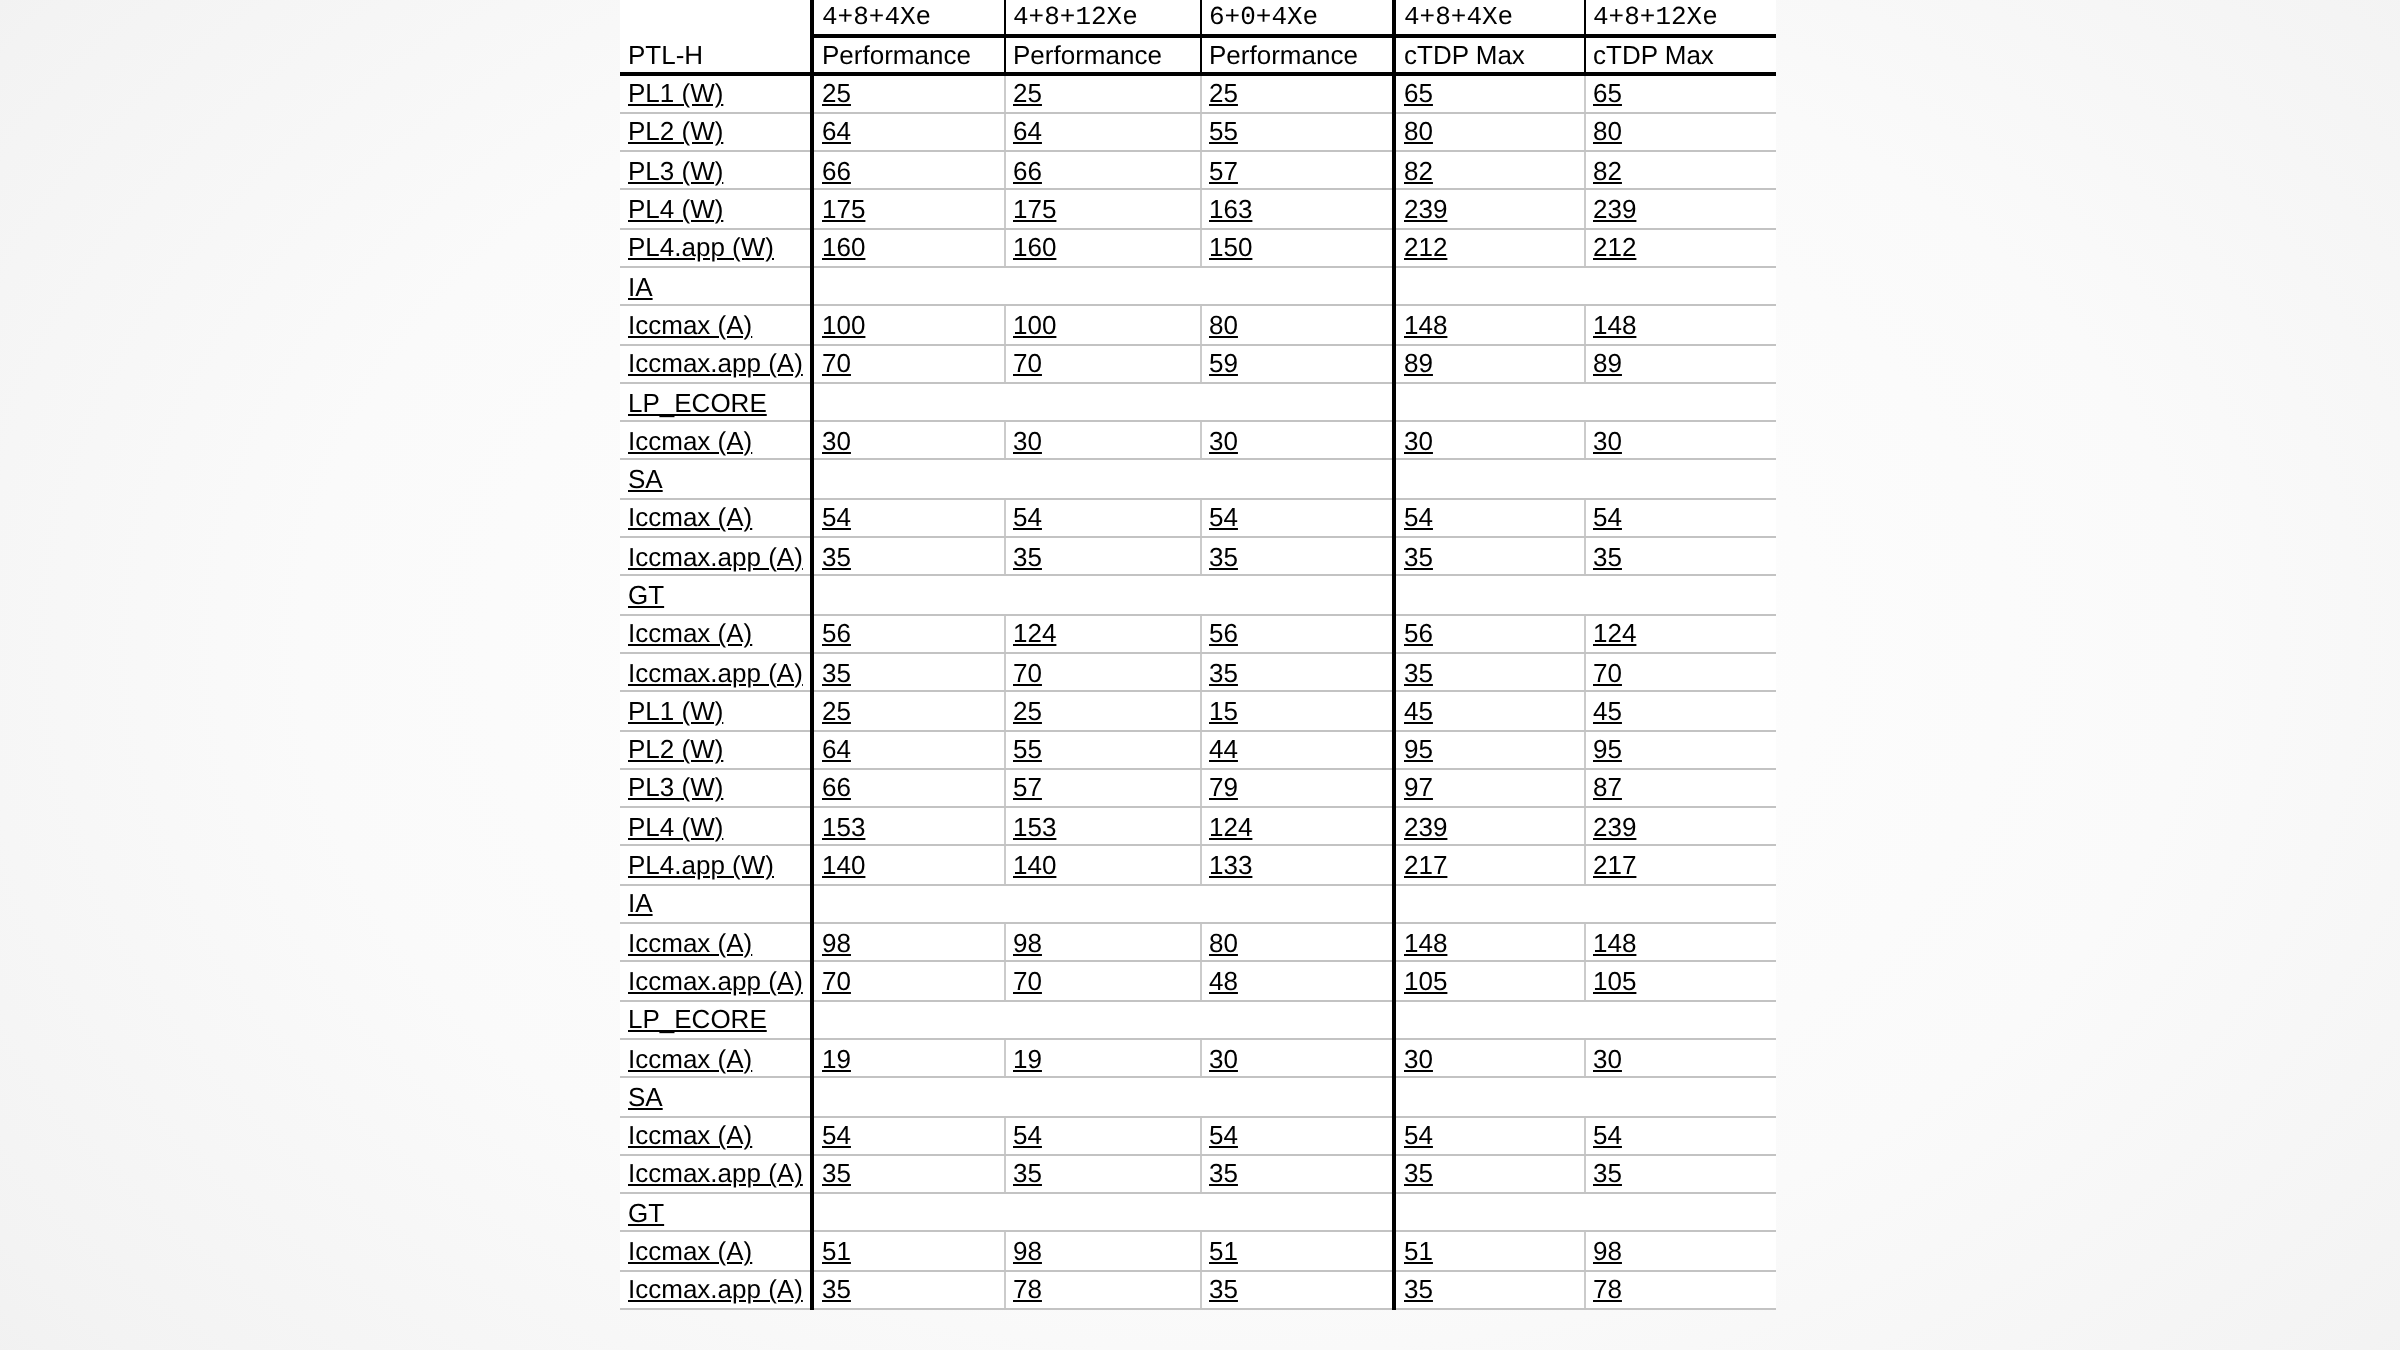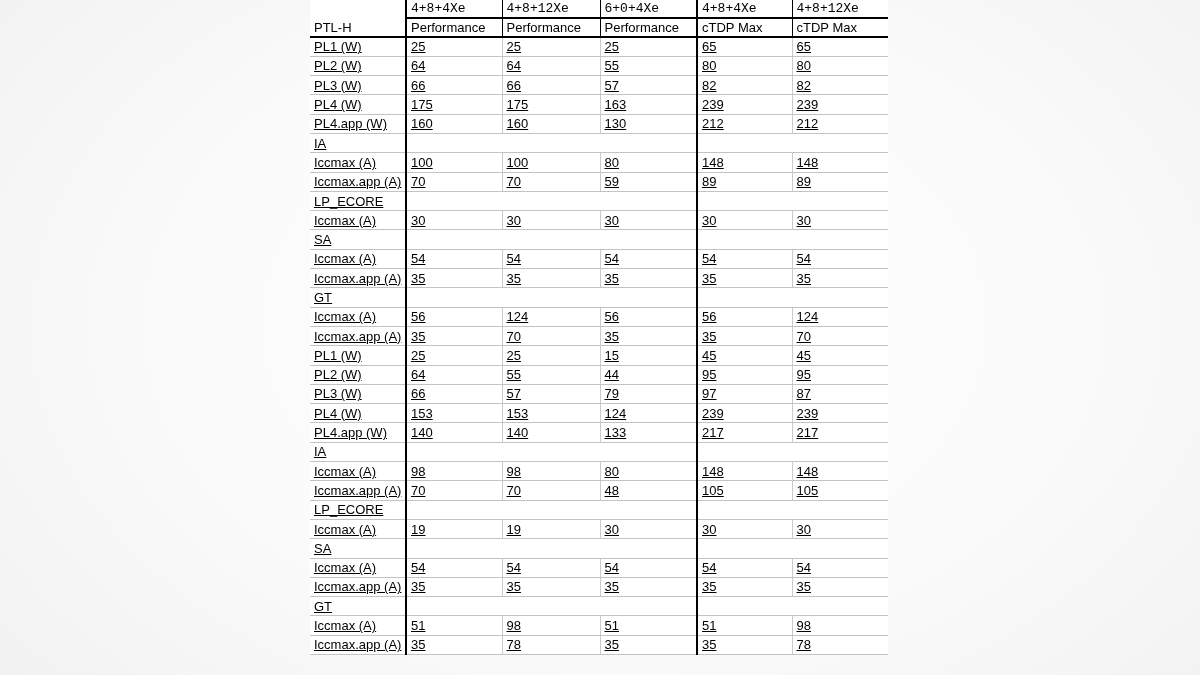--- a/index.html
+++ b/index.html
@@ -109,21 +109,21 @@
           <td class="val">175</td>
           <td class="val v">175</td>
           <td class="val v">163</td>
           <td class="val v mid">239</td>
           <td class="val v">239</td>
         </tr>
         <tr class="data-row">
           <td class="label-cell">PL4.app (W)</td>
           <td class="val">160</td>
           <td class="val v">160</td>
-          <td class="val v">130</td>
+          <td class="val v">150</td>
           <td class="val v mid">212</td>
           <td class="val v">212</td>
         </tr>
         <tr class="section-row">
           <td class="section-label">IA</td>
           <td class="sec-span" colspan="3"></td>
           <td class="sec-span mid" colspan="2"></td>
         </tr>
         <tr class="data-row">
           <td class="label-cell">Iccmax (A)</td>

